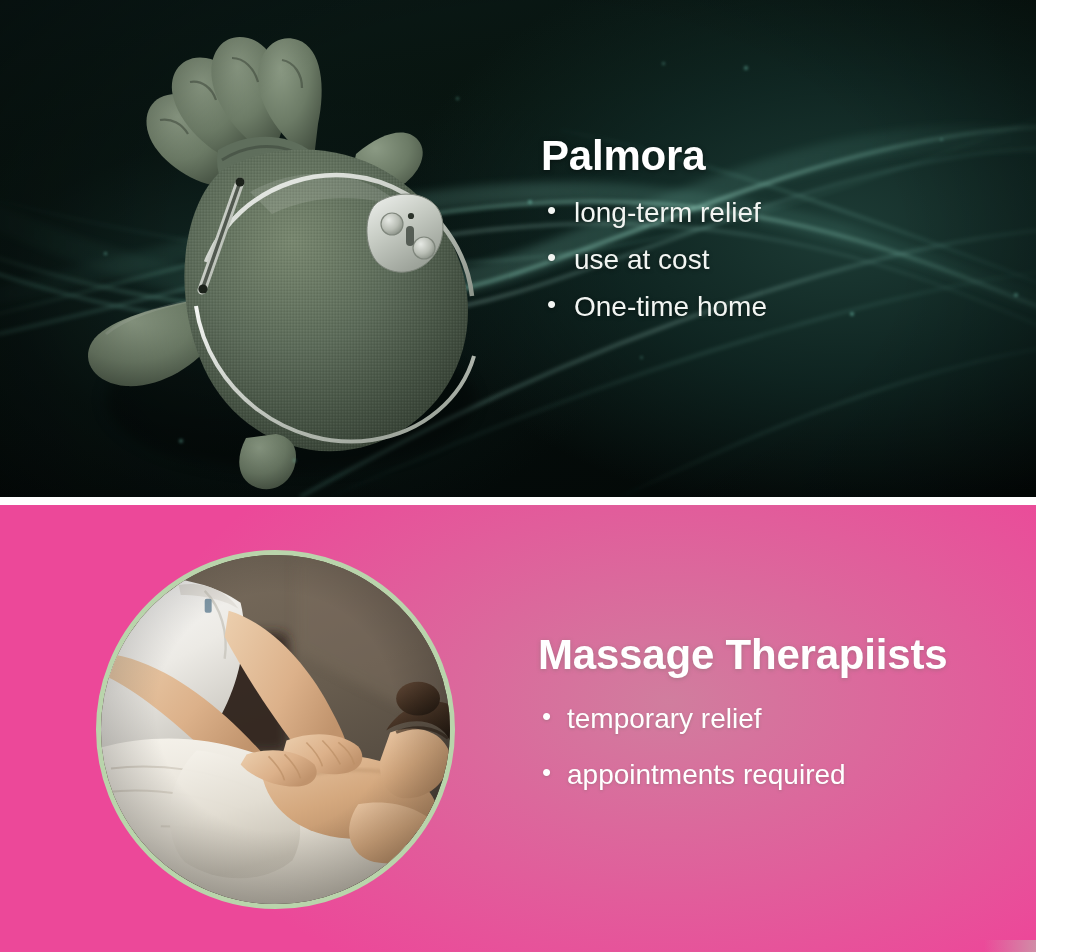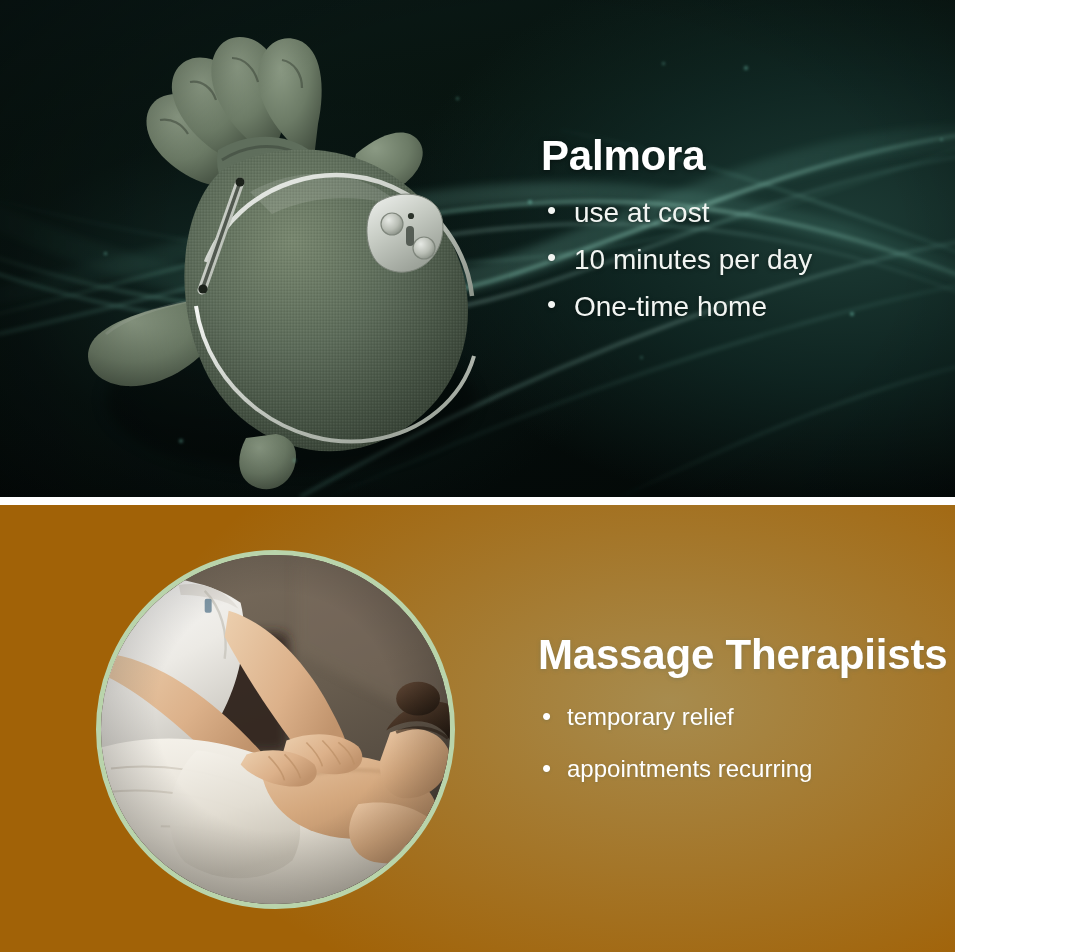--- a/index.html
+++ b/index.html
@@ -5,21 +5,21 @@
 <style>
   * { box-sizing: border-box; margin: 0; padding: 0; }
   html, body {
     width: 1080px; height: 952px;
     background: #ffffff;
     font-family: "Liberation Sans", sans-serif;
     overflow: hidden;
   }
   .slide {
     position: relative;
-    width: 955px; height: 952px;
+    width: 1036px; height: 952px;
     overflow: hidden;
   }
 
   
   .panel-top {
     position: absolute;
     left: 0; top: 0;
     width: 1080px; height: 497px;
     overflow: hidden;
     background:
@@ -47,21 +47,21 @@
     left: 0; top: 497px;
     width: 1080px; height: 8px;
     background: #ffffff;
   }
 
   
   .panel-bottom {
     position: absolute;
     left: 0; top: 505px;
     width: 1080px; height: 447px;
-    background: #a16207;
+    background: #ec4899;
     overflow: hidden;
   }
   .panel-bottom-tint {
     position: absolute; inset: 0;
     background: radial-gradient(ellipse 760px 460px at 62% 44%, rgba(175,190,164,0.45) 0%, rgba(159,176,149,0) 70%);
     pointer-events: none;
   }
   .corner-artifact {
     position: absolute;
     right: 0; bottom: 0;
@@ -131,21 +131,21 @@
     letter-spacing: -0.2px;
     line-height: 1.05;
     text-shadow: 0 1px 4px rgba(90,105,85,0.35);
   }
   .bullets-bottom {
     margin-top: 26px;
     list-style: none;
   }
   .bullets-bottom li {
     position: relative;
-    font-size: 24px;
+    font-size: 28px;
     color: #ffffff;
     line-height: 1.0;
     padding-left: 29px;
     margin-bottom: 20px;
     text-shadow: 0 1px 3px rgba(90,105,85,0.3);
     margin-top: 28px;
   }
   .bullets-bottom li::before {
     content: "\2022";
     position: absolute;
@@ -327,22 +327,22 @@
       <span class="sparkle" style="left:1070px;top:460px; width:4px; height:4px; opacity:.4;"></span>
       <span class="sparkle" style="left:940px; top:138px; width:3px; height:3px; opacity:.35;"></span>
       <span class="sparkle" style="left:640px; top:356px; width:3px; height:3px; opacity:.3;"></span>
     </div>
 
     <div class="panel-top-vignette"></div>
 
     <div class="content-top">
       <div class="title-top">Palmora</div>
       <ul class="bullets-top">
+        <li>long-term relief</li>
         <li>use at cost</li>
-        <li>10 minutes per day</li>
         <li>One-time home</li>
       </ul>
     </div>
   </div>
 
   <div class="divider"></div>
 
   <div class="panel-bottom">
     <div class="panel-bottom-tint"></div>
 
@@ -457,20 +457,20 @@
         </g>
 
         <rect width="350" height="350" fill="url(#photoVig)"></rect>
       </svg>
     </div>
 
     <div class="content-bottom">
       <div class="title-bottom">Massage Therapiists</div>
       <ul class="bullets-bottom">
         <li>temporary relief</li>
-        <li>appointments recurring</li>
+        <li>appointments required</li>
       </ul>
     </div>
 
     <div class="corner-artifact"></div>
   </div>
 
 </div>
 
 </body></html>

